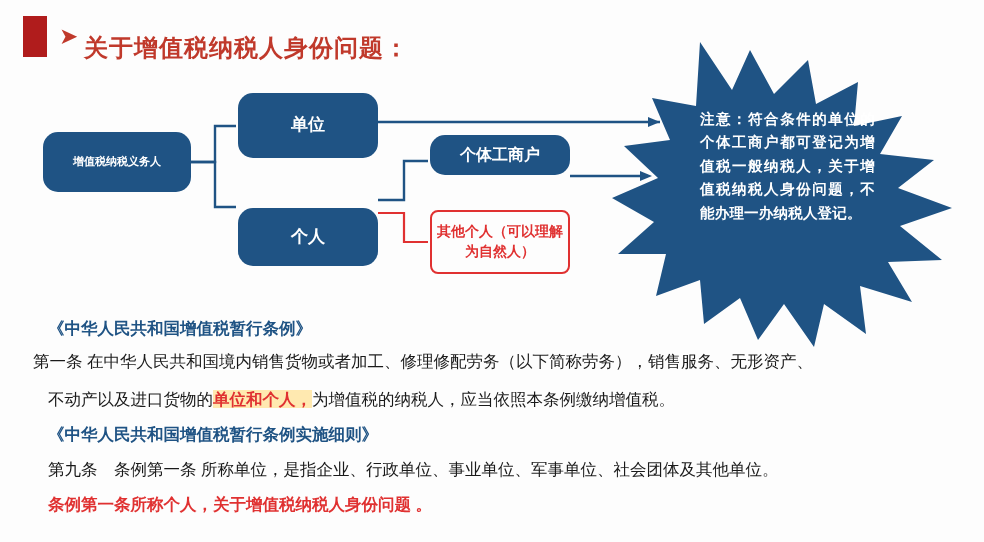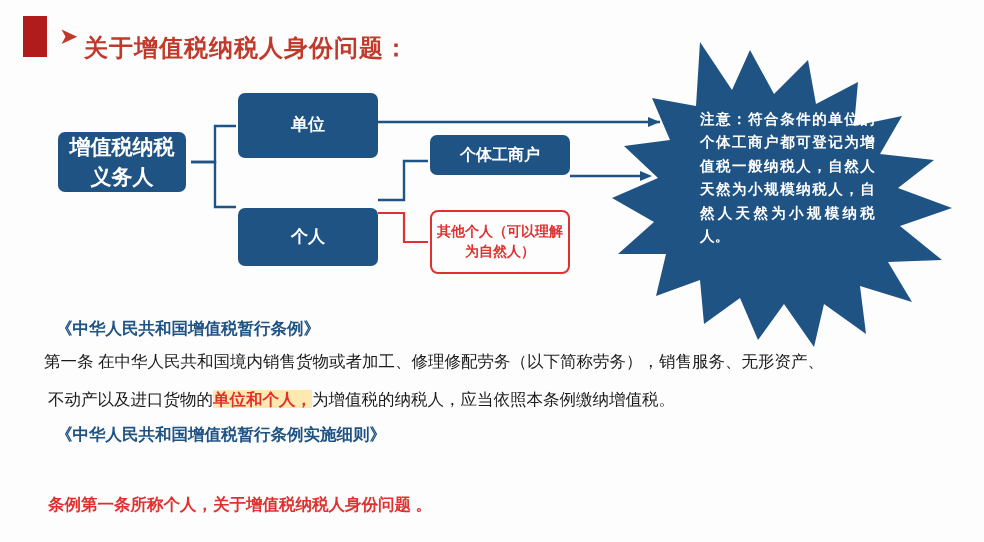--- a/index.html
+++ b/index.html
@@ -46,37 +46,37 @@
     font-weight: bold;
     color: #c0392b;
     letter-spacing: 1px;
     white-space: nowrap;
   }
   
   .node {
     position: absolute;
     background: #1f5384;
     color: #ffffff;
-    border-radius: 7px;
+    border-radius: 15px;
     display: flex;
     align-items: center;
     justify-content: center;
     text-align: center;
     font-size: 17px;
     font-weight: bold;
     line-height: 1.45;
     box-sizing: border-box;
     padding: 4px 6px;
   }
   #node-taxpayer {
-    left: 58px;
+    left: 43px;
     top: 132px;
-    width: 128px;
+    width: 148px;
     height: 60px;
-    font-size: 21px;
+    font-size: 11px;
   }
   #node-unit {
     left: 238px;
     top: 93px;
     width: 140px;
     height: 65px;
   }
   #node-person {
     left: 238px;
     top: 178px;
@@ -143,33 +143,32 @@
   .para {
     position: absolute;
     font-size: 16.5px;
     color: #1a1a1a;
     white-space: nowrap;
     line-height: 1.5;
   }
   .para.blue-head {
     color: #1f5384;
     font-weight: bold;
-    margin-left: 8px;
   }
   .para.red-line {
     color: #e03131;
     font-weight: bold;
   }
   .hl-red {
     color: #e03131;
     font-weight: bold;
     background: #ffe9b0;
   }
   #p1 { left: 48px; top: 316px; }
-  #p2 { left: 44px; top: 349px; }
+  #p2 { left: 33px; top: 349px; }
   #p3 { left: 48px; top: 387px; }
   #p4 { left: 48px; top: 422px; }
   #p5 { left: 48px; top: 457px; }
   #p6 { left: 48px; top: 492px; }
 </style>
 </head>
 <body>
 
 <div id="slide">
 
@@ -190,29 +189,30 @@
 
     <path d="M378 213 L404 213 L404 242 L428 242" fill="none" stroke="#e03131" stroke-width="2.2"></path>
 
     <path d="M570 176 L648 176" fill="none" stroke="#1f5384" stroke-width="2.4"></path>
     <path d="M652 176 L640 171 L640 181 Z" fill="#1f5384"></path>
   </svg>
 
   <svg id="burst-wrap" viewBox="0 0 360 305">
     <polygon points="88,0 120,48 138,8 162,52 196,18 204,62 246,40 242,84 290,74 268,112 322,118 286,146 340,166 288,184 330,218 276,220 300,260 248,244 254,292 212,262 202,305 172,262 146,298 128,256 92,282 88,238 44,254 54,212 6,212 42,180 0,156 46,136 12,104 58,98 40,56 84,64" fill="#1f5384"></polygon>
   </svg>
-  <div id="burst-text">注意：符合条件的单位的个体工商户都可登记为增值税一般纳税人，自然人天然为小规模纳税人，自然人天然为小规模纳税人。</div>
+  <div id="burst-text">注意：符合条件的单位的个体工商户都可登记为增值税一般纳税人，关于增值税纳税人身份问题，不能办理一办纳税人登记。</div>
 
   <div class="node" id="node-taxpayer">增值税纳税义务人</div>
   <div class="node" id="node-unit">单位</div>
   <div class="node" id="node-person">个人</div>
   <div class="node" id="node-individual-business">个体工商户</div>
   <div class="node-other">其他个人（可以理解为自然人）</div>
 
   <div class="para blue-head" id="p1">《中华人民共和国增值税暂行条例》</div>
   <div class="para" id="p2">第一条 在中华人民共和国境内销售货物或者加工、修理修配劳务（以下简称劳务），销售服务、无形资产、</div>
   <div class="para" id="p3">
     <span>不动产以及进口货物的</span><span class="hl-red">单位和个人，</span><span>为增值税的纳税人，应当依照本条例缴纳增值税。</span>
   </div>
   <div class="para blue-head" id="p4">《中华人民共和国增值税暂行条例实施细则》</div>
+  <div class="para" id="p5">第九条　条例第一条 所称单位，是指企业、行政单位、事业单位、军事单位、社会团体及其他单位。</div>
   <div class="para red-line" id="p6">条例第一条所称个人，关于增值税纳税人身份问题 。</div>
 
 </div>
 
 </body></html>

